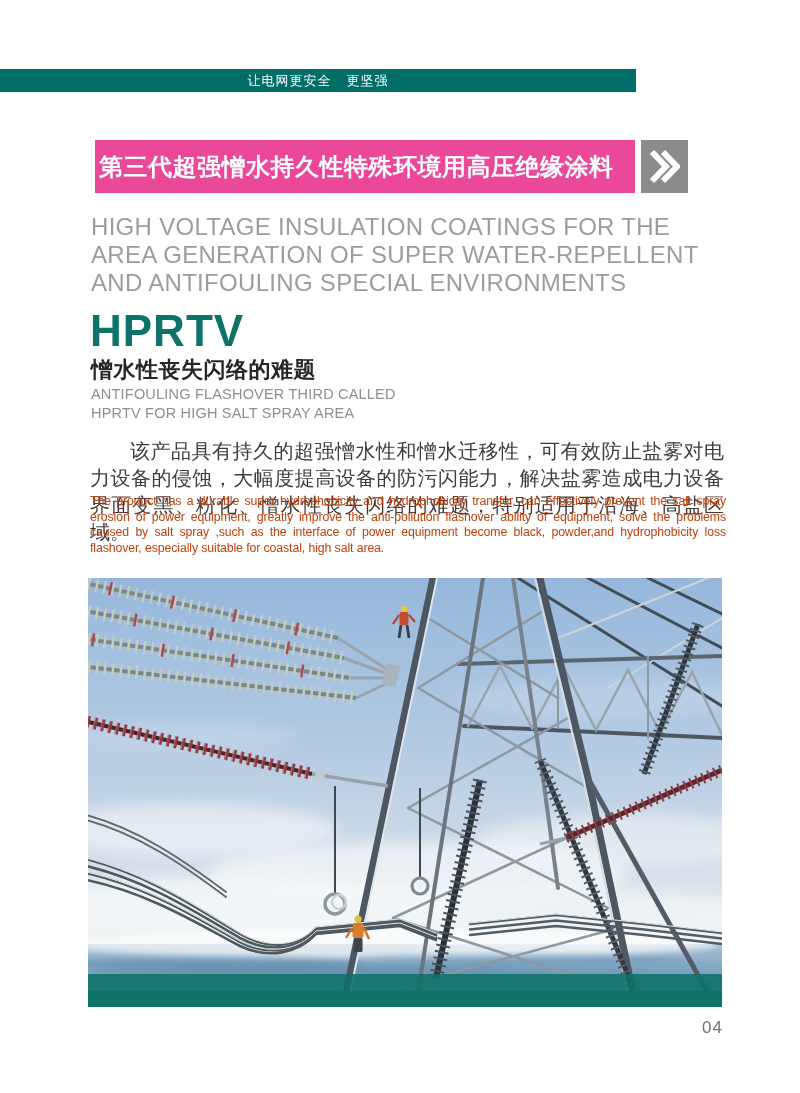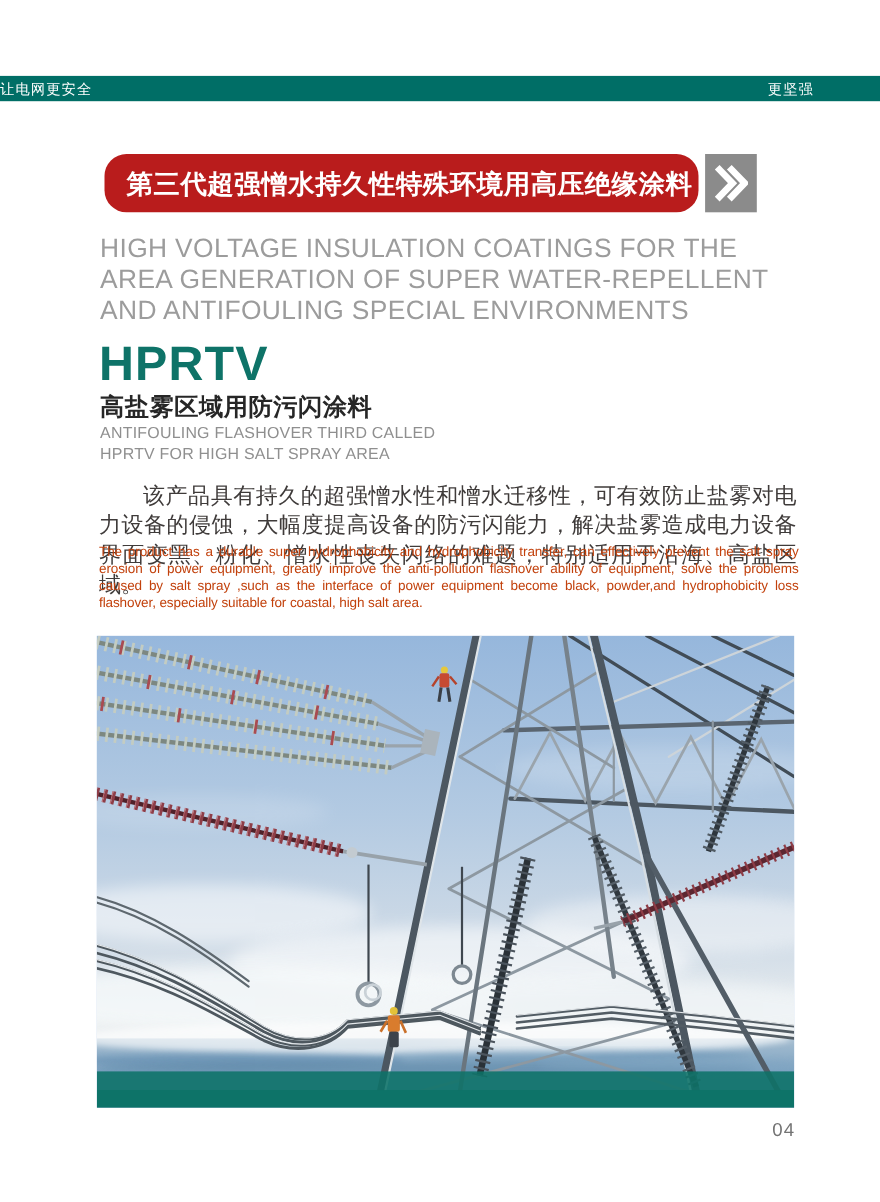--- a/index.html
+++ b/index.html
@@ -1,31 +1,31 @@
 <!DOCTYPE html>
 <html><head>
 <meta charset="utf-8">
 <style>
   html,body { margin:0; padding:0; background:#ffffff; }
   .page {
     position:relative; width:800px; height:1093px; overflow:hidden;
     background:#ffffff; font-family:"Liberation Sans", sans-serif;
   }
   .top-bar {
-    position:absolute; top:69px; left:0; width:800px; height:23px;
+    position:absolute; top:69px; left:0; width:636px; height:23px;
     background:#006e66; color:#ffffff; box-sizing:border-box;
-    display:flex; align-items:center; justify-content:space-between;
-    padding-right:60px; font-size:13px; letter-spacing:1px;
+    display:flex; align-items:center; justify-content:center;
+    font-size:13px; letter-spacing:1px;
   }
   .top-bar .sep { display:inline-block; width:15px; }
   .banner {
     position:absolute; top:140px; left:95px; width:540px; height:53px;
-    background:#b91c1c; color:#ffffff; box-sizing:border-box;
-    display:flex; align-items:center; padding-left:20px;
-    font-size:24px; font-weight:bold; letter-spacing:0.5px; white-space:nowrap;border-radius:20px;
+    background:#ec4899; color:#ffffff; box-sizing:border-box;
+    display:flex; align-items:center; padding-left:4px;
+    font-size:24px; font-weight:bold; letter-spacing:0.5px; white-space:nowrap;
   }
   .chevron-box {
     position:absolute; top:140px; left:641px; width:47px; height:53px;
     background:#8b8b8b; display:flex; align-items:center; justify-content:center;
   }
   .title-en {
     position:absolute; top:213px; left:91px;
     font-size:24px; line-height:28px; color:#9c9c9c; letter-spacing:0.3px;
   }
   .product-name {
@@ -81,21 +81,21 @@
     </svg>
   </div>
 
   <div class="title-en">
     <div>HIGH VOLTAGE INSULATION COATINGS FOR THE</div>
     <div>AREA GENERATION OF SUPER WATER-REPELLENT</div>
     <div>AND ANTIFOULING SPECIAL ENVIRONMENTS</div>
   </div>
 
   <div class="product-name">HPRTV</div>
-  <div class="subtitle-cn">高盐雾区域用防污闪涂料</div>
+  <div class="subtitle-cn">憎水性丧失闪络的难题</div>
   <div class="subtitle-en">
     <div>ANTIFOULING FLASHOVER THIRD CALLED</div>
     <div>HPRTV FOR HIGH SALT SPRAY AREA</div>
   </div>
 
   <p class="para-cn">该产品具有持久的超强憎水性和憎水迁移性，可有效防止盐雾对电力设备的侵蚀，大幅度提高设备的防污闪能力，解决盐雾造成电力设备界面变黑、粉化、憎水性丧失闪络的难题，特别适用于沿海、高盐区域。</p>
   <p class="para-en">The product has a durable super hydrophobicity and hydrophobicity transfer, can effectively prevent the salt spray erosion of power equipment, greatly improve the anti-pollution flashover ability of equipment, solve the problems caused by salt spray ,such as the interface of power equipment become black, powder,and hydrophobicity loss flashover, especially suitable for coastal, high salt area.</p>
 
   <div class="photo" role="img" aria-label="Workers on a high-voltage lattice transmission tower with gray and maroon composite insulator strings and bundled conductors above the sea">
     <svg width="634" height="429" viewBox="0 0 634 429">

